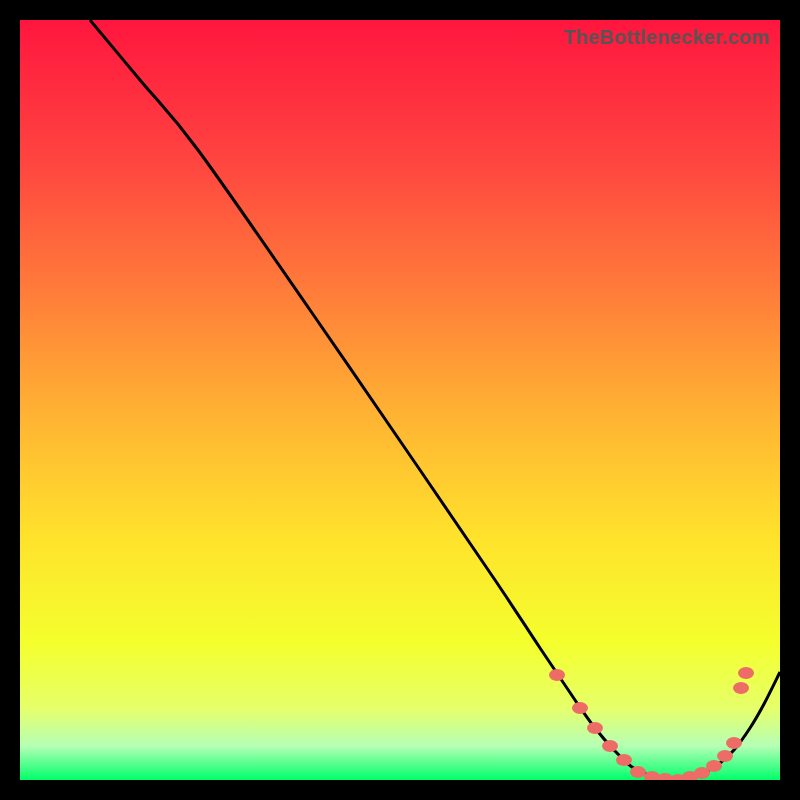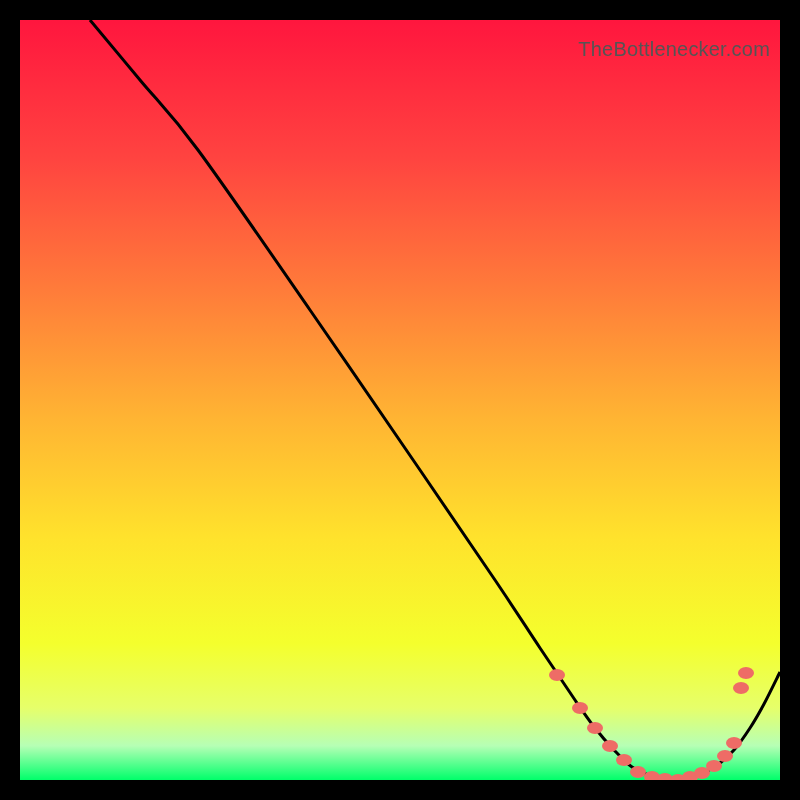--- a/index.html
+++ b/index.html
@@ -14,25 +14,25 @@
   .frame {
     position: absolute;
     left: 20px;
     top: 20px;
     width: 760px;
     height: 760px;
     background: #000;
   }
   .watermark {
     position: absolute;
-    top: 18px;
+    top: 6px;
     right: 10px;
     color: #555;
     font-size: 20px;
-    font-weight: 400;
+    font-weight: 700;
     letter-spacing: 0.2px;
     z-index: 5;
   }
   svg {
     display: block;
   }
 </style>
 </head>
 <body>
 

